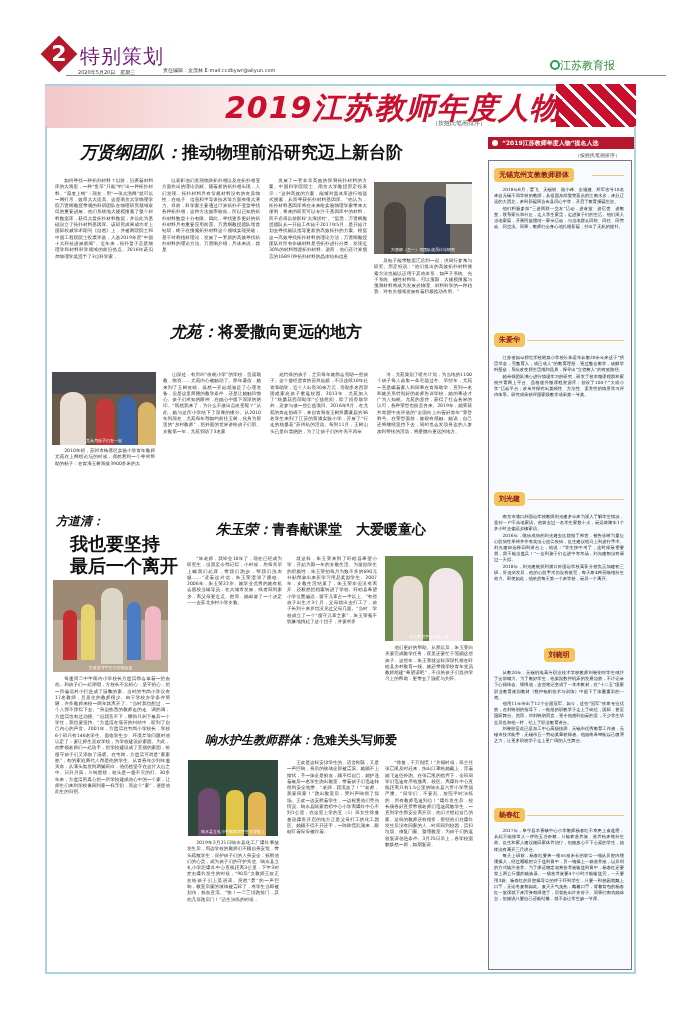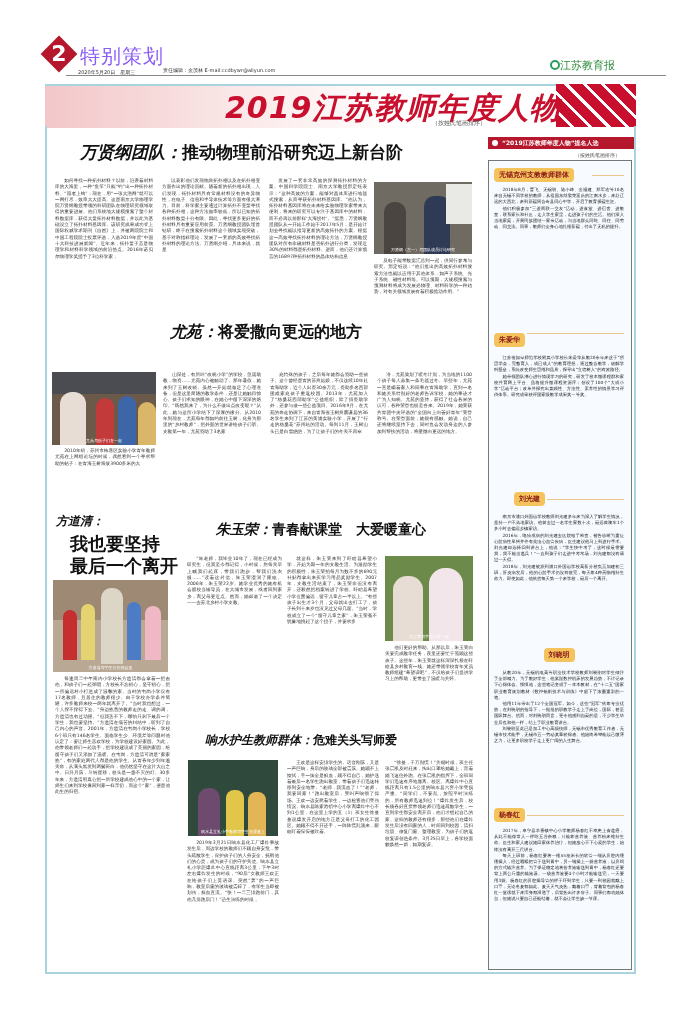--- a/index.html
+++ b/index.html
@@ -1,21 +1,21 @@
 <!DOCTYPE html>
 <html><head>
 <meta charset="utf-8">
 <style>
   html,body{margin:0;padding:0;background:#fff;}
   body{width:679px;height:1024px;position:relative;overflow:hidden;font-family:"DejaVu Serif",serif;color:#222;}
   .abs{position:absolute;}
   
   .pg-badge{left:46px;top:41px;width:26px;height:26px;background:#b5182c;transform:rotate(45deg);}
   .pg-num{left:46px;top:39px;width:26px;height:30px;color:#fff;font:bold 22px "DejaVu Sans",sans-serif;text-align:center;line-height:30px;}
-  .section-title{left:80px;top:43px;font:20px "DejaVu Sans",sans-serif;color:#8b5cf6;letter-spacing:1px;}
+  .section-title{left:80px;top:43px;font:20px "DejaVu Sans",sans-serif;color:#701a75;letter-spacing:1px;}
   .date-line{left:78px;top:69px;font:5px "DejaVu Sans",sans-serif;color:#333;}
   .editor-line{left:163px;top:67px;font:5px "DejaVu Sans",sans-serif;color:#333;}
   .mast-rule{left:66px;top:75px;width:600px;height:1px;background:#888;}
   .brand{left:560px;top:58px;font:11px "DejaVu Serif",serif;color:#2d8a3a;}
   .brand-icon{left:550px;top:60px;width:10px;height:10px;border-radius:50%;border:2px solid #2a9d59;box-sizing:border-box;}
   
   .banner{left:45px;top:84px;width:590px;height:42px;background:linear-gradient(90deg,#f2c7c9 0%,#fbeaea 35%,#fff 60%,#fff 100%);border-top:2px solid #a9d3df;}
   .banner-title{left:225px;top:88px;font:italic bold 30px "DejaVu Sans",sans-serif;color:#c8102e;letter-spacing:1px;}
   .banner-sub{left:432px;top:119px;font:6px "DejaVu Sans",sans-serif;color:#555;}
   .banner-deco{left:556px;top:84px;width:80px;height:43px;background:
@@ -172,32 +172,32 @@
     <span class="tag">无锡克州支教教师群体</span>
     <span class="tag-rule" style="flex:1;"></span>
   </div>
   <div class="side-text" style="margin-top:5px;height:122px;overflow:hidden;">
     <p>2018年8月，曹飞、无锡明、陆小峰、金福建、郑军宏等10名来自无锡不同学校的教师，从祖国东部繁荣富庶的江南水乡，来赴辽远的大西北，来到新疆阿合奇县同心中学，开启了教育援疆生涯。</p>
     <p>他们积极参加“三进两联一交友”活动，进食堂、进宿舍、进教室，联系家长和社区，走入学生家里，走进孩子们的生活。他们深入当地家庭，开展民族团结一家亲活动，与当地群众同吃、同住、同劳动、同交流。同事，教师们全身心地扎根新疆，付出了无私的提升。</p>
   </div>
 </div>
 
 <div class="abs" style="left:494px;top:333px;width:130px;">
-  <div style="display:flex;align-items:flex-start;gap:2px;">
+  <div style="display:flex;align-items:center;gap:2px;">
     <span class="tag">朱爱华</span>
     <span class="tag-rule" style="flex:1;"></span>
   </div>
   <div class="side-text" style="margin-top:8px;height:118px;overflow:hidden;">
     <p>江苏省如皋师范学校附属小学校长朱爱华从教20余年来这于“所思学会，完整育人，成已成人”的教育理想，通过整合教学，破解学科壁垒，系统改变师生思维和品质，探寻出“立德树人”的有效路径。</p>
     <p>她带领团队潜心进行情境学习的研究，研发了校本微课程群和家校共育网上平台、品格提升微课程资源库；创设了100个“大成小学”活动平台；改革并探究出兼顾性、方法性、素养性的情景学习评价体系。研究成果获评国家级教学成果奖一等奖。</p>
   </div>
 </div>
 
 <div class="abs" style="left:494px;top:492px;width:130px;">
-  <div style="display:flex;align-items:center;gap:2px;margin-left:20px;">
+  <div style="display:flex;align-items:center;gap:2px;">
     <span class="tag">刘光建</span>
     <span class="tag-rule" style="flex:1;"></span>
   </div>
   <div class="side-text" style="margin-top:8px;height:130px;overflow:hidden;">
     <p>南京市浦口外国语学校教师刘光建多年来为深入了解学生情况，坚持一户不落地家访。他曾去过一名学生家数十次，最远曾骑车1个多小时去偏远乡镇家访。</p>
     <p>2016年，咯痰成病的刘光建去医院做了检查，被告诊断为重症心脏病性早搏并伴有黄疸心血管疾病，医生建议他马上到进行手术。刘光建却选择回到讲台上，他说：“学生快中考了，这时候最需要我，我不能当逃兵！”一直到孩子们走进中考考场，刘光建都没有请过一天假。</p>
     <p>2018年，刘光建被派到浦口外国语学校高新分校负责加建初三班，肝炎病发后，他的心脏手术仍没有做完，每天靠4种药物维持生命力。即使如此，他依然每天第一个来学校，最后一个离开。</p>
   </div>
 </div>
 

